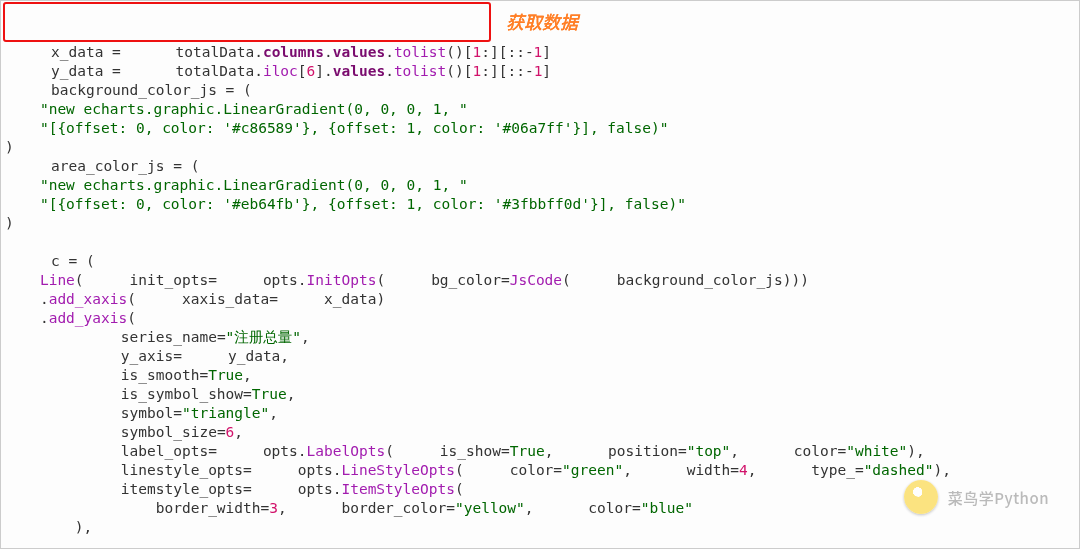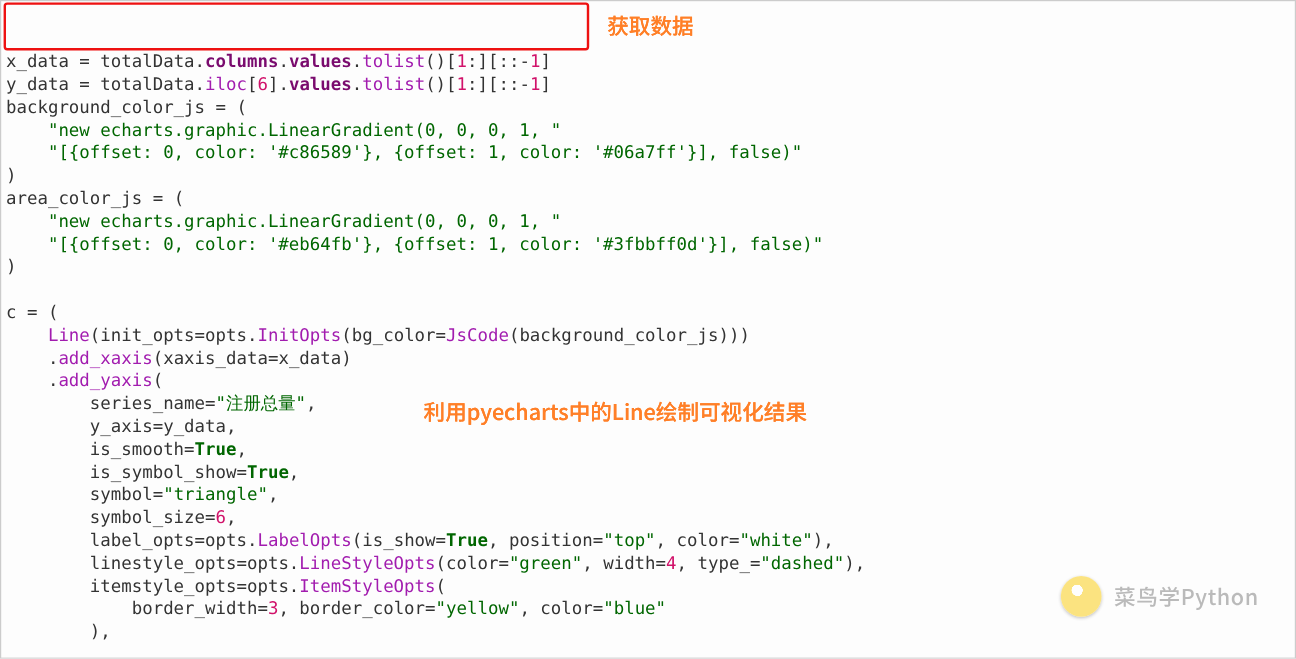--- a/index.html
+++ b/index.html
@@ -19,24 +19,24 @@
     padding: 4px 0 0 4px;
     border: 1px solid #ccc;
     width: 1080px;
     height: 549px;
     position: relative;
   }
   .tok-str { color: #006600; }
   .tok-fn { color: #a21caf; }       
   .tok-attr { color: #7a0b6e; font-weight: bold; }
   .tok-num { color: #d1126a; }
-  .tok-bool { color: #006600; font-weight: bold; }
+  .tok-bool { color: #006600; font-weight: normal; }
   .tok-paren { color: #333; }
   .tok-op { color: #333; }
-  .tok-var { color: #333; }
+  .tok-var { color: #333; margin-left: 46px; }
 
   .red-box {
     position: absolute;
     border: 2.5px solid #ee1111;
     border-radius: 3px;
     top: 1px;
     left: 2px;
     width: 488px;
     height: 40px;
     pointer-events: none;
@@ -44,21 +44,21 @@
 
   .annotation {
     position: absolute;
     color: #ff7f27;
     font-family: "SimSun", "Noto Sans CJK SC", sans-serif;
     font-size: 18px;
     font-weight: 500;
     pointer-events: none;
     text-shadow: 0 0 .3px #ff7f27;
   }
-  #anno1 { top: 11px; left: 505px; }
+  #anno1 { top: 11px; left: 505px; font-style: italic; }
   #anno2 { top: 333px; left: 352px; }
 
   .watermark {
     position: absolute;
     right: 30px;
     bottom: 34px;
     display: flex;
     align-items: center;
     gap: 10px;
     opacity: 0.8;
@@ -73,31 +73,30 @@
     filter: grayscale(.1);
   }
   .watermark .logo::before{
     content:"";
     position:absolute; inset:3px;
     border-radius:50%;
     background: radial-gradient(circle at 42% 38%, #fff 0 12%, transparent 13%);
   }
   .watermark .txt {
     font-family: "SimSun","Noto Sans CJK SC",sans-serif;
-    font-size: 18px;
+    font-size: 15px;
     color: #AAA;
     letter-spacing: .5px;
     font-weight: 500;
   }
 </style>
 </head>
 <body>
 
 <div class="code-block">
   <pre id="code-pre"><div><span class="tok-var">x_data</span><span class="tok-op"> = </span><span class="tok-var">totalData</span><span class="tok-op">.</span><span class="tok-attr">columns</span><span class="tok-op">.</span><span class="tok-attr">values</span><span class="tok-op">.</span><span class="tok-fn">tolist</span><span class="tok-paren">()</span><span class="tok-op">[</span><span class="tok-num">1</span><span class="tok-op">:][</span><span class="tok-op">::</span><span class="tok-op">-</span><span class="tok-num">1</span><span class="tok-op">]</span></div><div><span class="tok-var">y_data</span><span class="tok-op"> = </span><span class="tok-var">totalData</span><span class="tok-op">.</span><span class="tok-fn">iloc</span><span class="tok-op">[</span><span class="tok-num">6</span><span class="tok-op">]</span><span class="tok-op">.</span><span class="tok-attr">values</span><span class="tok-op">.</span><span class="tok-fn">tolist</span><span class="tok-paren">()</span><span class="tok-op">[</span><span class="tok-num">1</span><span class="tok-op">:][</span><span class="tok-op">::</span><span class="tok-op">-</span><span class="tok-num">1</span><span class="tok-op">]</span></div><div><span class="tok-var">background_color_js</span><span class="tok-op"> = </span><span class="tok-paren">(</span></div><div>    <span class="tok-str">"new echarts.graphic.LinearGradient(0, 0, 0, 1, "</span></div><div>    <span class="tok-str">"[{offset: 0, color: '#c86589'}, {offset: 1, color: '#06a7ff'}], false)"</span></div><div><span class="tok-paren">)</span></div><div><span class="tok-var">area_color_js</span><span class="tok-op"> = </span><span class="tok-paren">(</span></div><div>    <span class="tok-str">"new echarts.graphic.LinearGradient(0, 0, 0, 1, "</span></div><div>    <span class="tok-str">"[{offset: 0, color: '#eb64fb'}, {offset: 1, color: '#3fbbff0d'}], false)"</span></div><div><span class="tok-paren">)</span></div><div>&nbsp;</div><div><span class="tok-var">c</span><span class="tok-op"> = </span><span class="tok-paren">(</span></div><div>    <span class="tok-fn">Line</span><span class="tok-paren">(</span><span class="tok-var">init_opts</span><span class="tok-op">=</span><span class="tok-var">opts</span><span class="tok-op">.</span><span class="tok-fn">InitOpts</span><span class="tok-paren">(</span><span class="tok-var">bg_color</span><span class="tok-op">=</span><span class="tok-fn">JsCode</span><span class="tok-paren">(</span><span class="tok-var">background_color_js</span><span class="tok-paren">)))</span></div><div>    <span class="tok-op">.</span><span class="tok-fn">add_xaxis</span><span class="tok-paren">(</span><span class="tok-var">xaxis_data</span><span class="tok-op">=</span><span class="tok-var">x_data</span><span class="tok-paren">)</span></div><div>    <span class="tok-op">.</span><span class="tok-fn">add_yaxis</span><span class="tok-paren">(</span></div><div>        <span class="tok-var">series_name</span><span class="tok-op">=</span><span class="tok-str">"注册总量"</span><span class="tok-op">,</span></div><div>        <span class="tok-var">y_axis</span><span class="tok-op">=</span><span class="tok-var">y_data</span><span class="tok-op">,</span></div><div>        <span class="tok-var">is_smooth</span><span class="tok-op">=</span><span class="tok-bool">True</span><span class="tok-op">,</span></div><div>        <span class="tok-var">is_symbol_show</span><span class="tok-op">=</span><span class="tok-bool">True</span><span class="tok-op">,</span></div><div>        <span class="tok-var">symbol</span><span class="tok-op">=</span><span class="tok-str">"triangle"</span><span class="tok-op">,</span></div><div>        <span class="tok-var">symbol_size</span><span class="tok-op">=</span><span class="tok-num">6</span><span class="tok-op">,</span></div><div>        <span class="tok-var">label_opts</span><span class="tok-op">=</span><span class="tok-var">opts</span><span class="tok-op">.</span><span class="tok-fn">LabelOpts</span><span class="tok-paren">(</span><span class="tok-var">is_show</span><span class="tok-op">=</span><span class="tok-bool">True</span><span class="tok-op">, </span><span class="tok-var">position</span><span class="tok-op">=</span><span class="tok-str">"top"</span><span class="tok-op">, </span><span class="tok-var">color</span><span class="tok-op">=</span><span class="tok-str">"white"</span><span class="tok-paren">)</span><span class="tok-op">,</span></div><div>        <span class="tok-var">linestyle_opts</span><span class="tok-op">=</span><span class="tok-var">opts</span><span class="tok-op">.</span><span class="tok-fn">LineStyleOpts</span><span class="tok-paren">(</span><span class="tok-var">color</span><span class="tok-op">=</span><span class="tok-str">"green"</span><span class="tok-op">, </span><span class="tok-var">width</span><span class="tok-op">=</span><span class="tok-num">4</span><span class="tok-op">, </span><span class="tok-var">type_</span><span class="tok-op">=</span><span class="tok-str">"dashed"</span><span class="tok-paren">)</span><span class="tok-op">,</span></div><div>        <span class="tok-var">itemstyle_opts</span><span class="tok-op">=</span><span class="tok-var">opts</span><span class="tok-op">.</span><span class="tok-fn">ItemStyleOpts</span><span class="tok-paren">(</span></div><div>            <span class="tok-var">border_width</span><span class="tok-op">=</span><span class="tok-num">3</span><span class="tok-op">, </span><span class="tok-var">border_color</span><span class="tok-op">=</span><span class="tok-str">"yellow"</span><span class="tok-op">, </span><span class="tok-var">color</span><span class="tok-op">=</span><span class="tok-str">"blue"</span></div><div>        <span class="tok-paren">)</span><span class="tok-op">,</span></div></pre>
   <div class="red-box"></div>
   <div id="anno1" class="annotation">获取数据</div>
-  <div id="anno2" class="annotation">利用pyecharts中的Line绘制可视化结果</div>
   <div class="watermark">
     <div class="logo"></div>
     <div class="txt">菜鸟学Python</div>
   </div>
 </div>
 
 </body></html>

